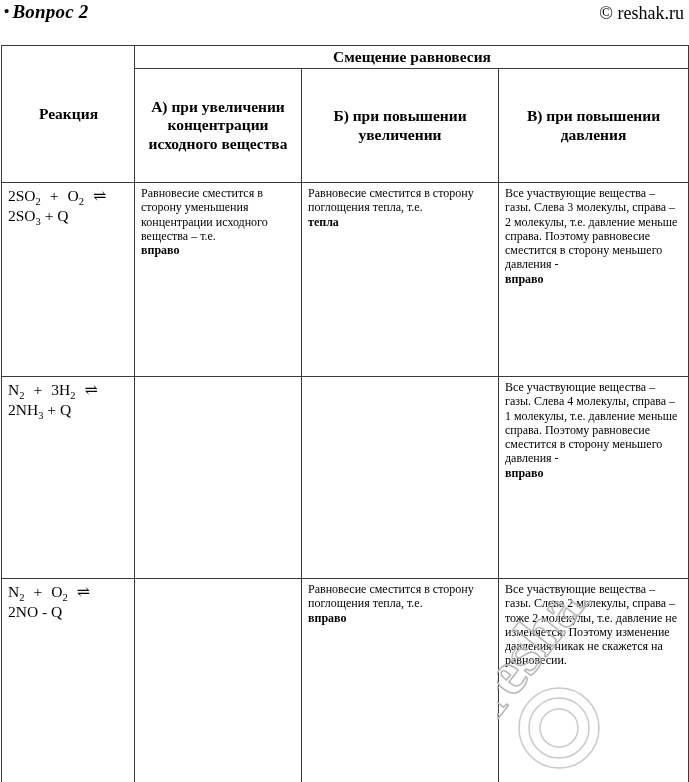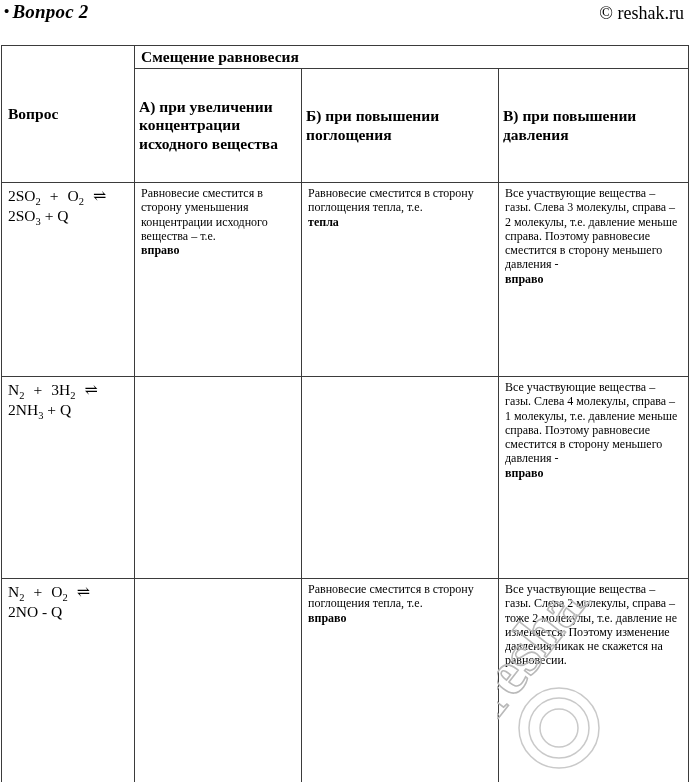--- a/index.html
+++ b/index.html
@@ -69,21 +69,21 @@
     font-size: 12px;
     line-height: 1.19;
     font-weight: normal;
   }
   .col-reaction  { width: 133px; }
   .col-a         { width: 167px; }
   .col-b         { width: 197px; }
   .col-c         { width: 190px; }
 
   th.head-center {
-    text-align: left;
+    text-align: center;
     vertical-align: middle;
     font-weight: bold;
     font-size: 15.5px;
     line-height: 1.2;
     margin-left: 25px;
   }
   th.group-head {
     height: 20px;
     padding-top: 1px;
     padding-bottom: 1px;
@@ -154,26 +154,26 @@
 
 <table class="equilibrium-table">
   <colgroup>
     <col class="col-reaction">
     <col class="col-a">
     <col class="col-b">
     <col class="col-c">
   </colgroup>
   <thead>
     <tr>
-      <th class="head-center reaction-head" rowspan="2">Вопрос</th>
+      <th class="head-center reaction-head" rowspan="2">Реакция</th>
       <th class="head-center group-head" colspan="3">Смещение равновесия</th>
     </tr>
     <tr>
       <th class="head-center sub-head">А) при увеличении концентрации исходного вещества</th>
-      <th class="head-center sub-head">Б) при повышении поглощения</th>
+      <th class="head-center sub-head">Б) при повышении увеличении</th>
       <th class="head-center sub-head">В) при повышении давления</th>
     </tr>
   </thead>
   <tbody>
 
     <tr class="row-1">
       <td class="reaction-cell">
         <span class="eqline">2SO<sub>2</sub><span class="sp"></span>+<span class="sp"></span>O<sub>2</sub><span class="sp"></span><span class="eqarrow">⇌</span></span>
         <span class="eqline">2SO<sub>3</sub> + Q</span>
       </td>

